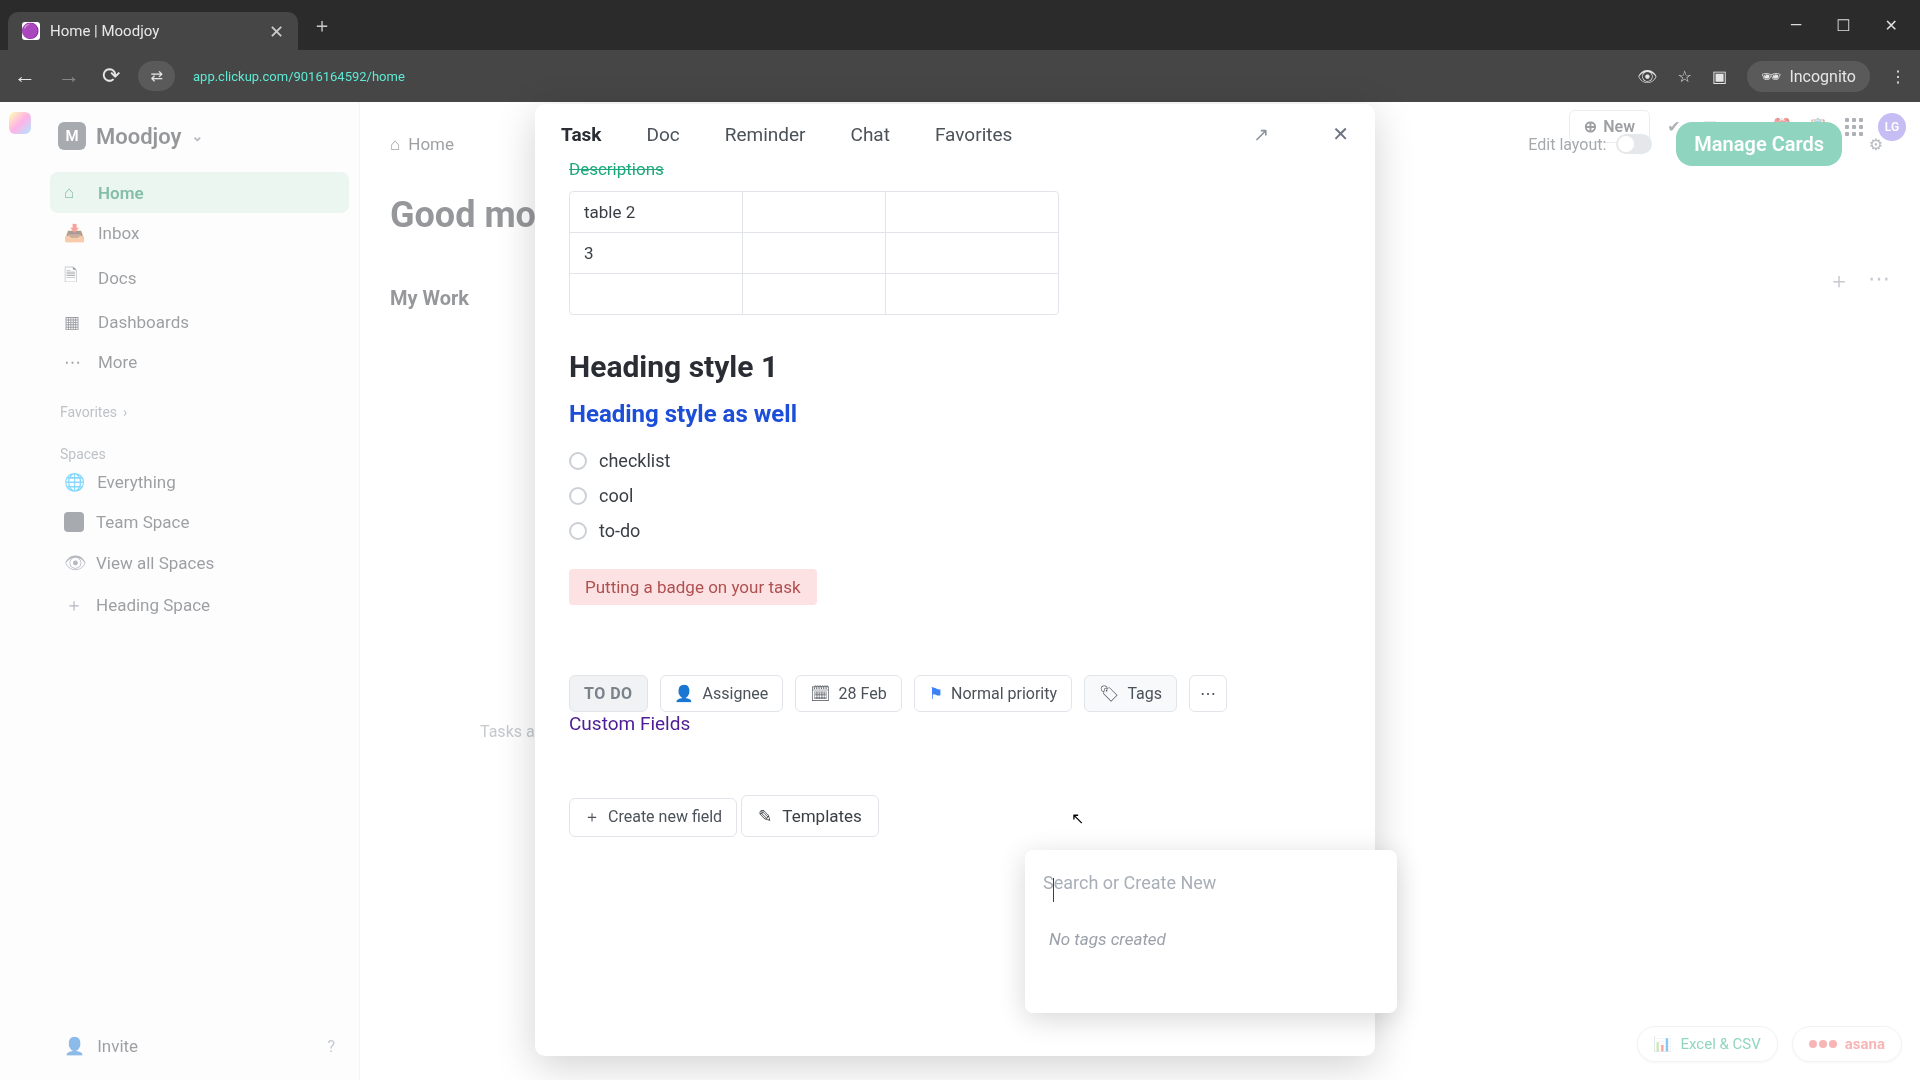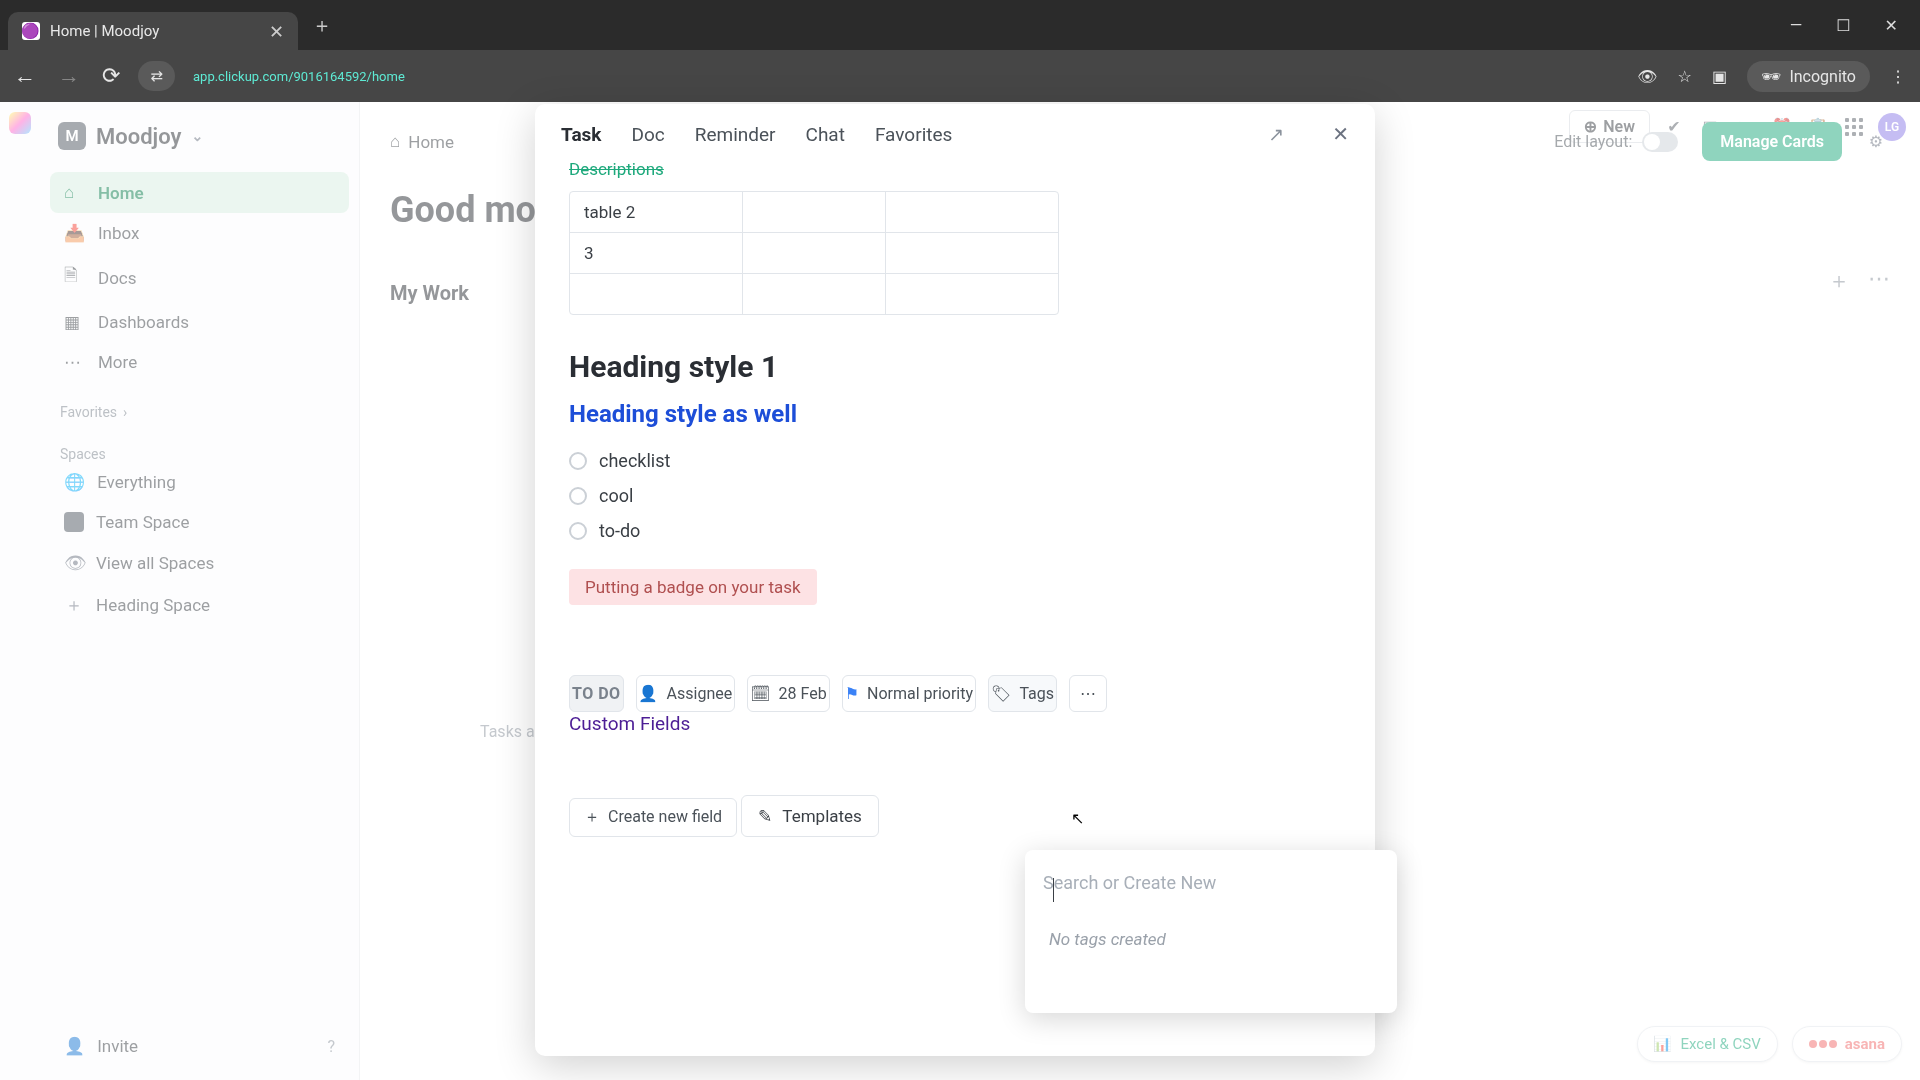--- a/index.html
+++ b/index.html
@@ -49,21 +49,21 @@
 
 .sidebar-bottom { margin-top:auto; display:flex; align-items:center; justify-content:space-between; padding:10px 14px; }
 .invite { display:flex; align-items:center; gap:12px; font-size:17px; color:#3a3f45; cursor:pointer; }
 
 .main { flex:1; padding:20px 30px; position:relative; }
 .breadcrumb { display:flex; align-items:center; gap:8px; font-size:17px; color:#3a3f45; }
 .main-header { display:flex; align-items:center; margin-bottom:10px; }
 .edit-layout { margin-left:auto; display:flex; align-items:center; gap:10px; font-size:16px; color:#4b5259; }
 .toggle { width:36px; height:20px; background:#cbd0d6; border-radius:10px; position:relative; }
 .toggle::after { content:''; position:absolute; left:2px; top:2px; width:16px; height:16px; background:#fff; border-radius:50%; }
-.manage-cards { background:#1ea97c; color:#fff; padding:10px 18px; border-radius:8px; font-weight:600; font-size:16px; cursor:pointer; margin-left:14px; }
+.manage-cards { background:#1ea97c; color:#fff; padding:10px 18px; border-radius:16px; font-weight:600; font-size:20px; cursor:pointer; margin-left:14px; }
 .gear { width:28px; height:28px; border-radius:6px; display:flex; align-items:center; justify-content:center; color:#6b7280; margin-left:10px; cursor:pointer; }
 
 .greeting { font-size:36px; font-weight:700; color:#2a2e34; margin-top:28px; }
 .my-work { font-size:20px; font-weight:700; color:#2a2e34; margin-top:50px; }
 .empty-hint { text-align:center; color:#6b7280; font-size:16px; margin-top:340px; }
 .empty-hint a { color:#3b82f6; text-decoration:none; }
 .big-check { width:68px; height:68px; border-radius:12px; background:#f0f2f4; display:flex; align-items:center; justify-content:center; margin:0 auto 20px; box-shadow:0 1px 2px rgba(0,0,0,.06); }
 .big-check svg { width:34px; height:34px; color:#bfc5cc; }
 .add-task-btn { background:#1ea97c; color:#fff; padding:10px 18px; border-radius:8px; font-size:16px; font-weight:600; margin:20px auto 0; display:flex; align-items:center; gap:8px; width:fit-content; cursor:pointer; }
 .card-top-right { position:absolute; right:30px; top:164px; display:flex; gap:18px; color:#8a929c; font-size:22px; }
@@ -72,21 +72,21 @@
 .ext-chip { background:#fff; border:1px solid #e1e5ea; border-radius:22px; padding:8px 16px; display:flex; align-items:center; gap:8px; font-size:15px; color:#1ea97c; box-shadow:0 1px 3px rgba(0,0,0,.08); cursor:pointer; }
 .ext-chip.asana { color:#f06a6a; font-weight:700; }
 .asana-dots { display:flex; gap:2px; }
 .asana-dots i { width:8px; height:8px; border-radius:50%; background:#f06a6a; }
 
 
 .dim { position:absolute; inset:0; background:rgba(255,255,255,.5); }
 
 
 .modal { position:absolute; left:535px; top:104px; width:840px; height:952px; background:#fff; border-radius:10px; box-shadow:0 10px 40px rgba(0,0,0,.18); display:flex; flex-direction:column; }
-.modal-tabs { display:flex; align-items:center; padding:18px 26px 12px; gap:30px; font-size:19px; color:#4b5259; border-bottom:1px solid transparent; }
+.modal-tabs { display:flex; align-items:center; padding:18px 26px 12px; gap:45px; font-size:19px; color:#4b5259; border-bottom:1px solid transparent; }
 .modal-tab { cursor:pointer; }
 .modal-tab.active { color:#2a2e34; font-weight:700; }
 .modal-tabs .spacer { flex:1; }
 .modal-close { color:#6b7280; font-size:20px; cursor:pointer; }
 
 .modal-body { padding:0 34px 20px; flex:1; overflow:hidden; }
 .desc-label { color:#1ea97c; font-size:17px; text-decoration:line-through; margin-bottom:12px; }
 .mini-table { border:1px solid #e1e5ea; border-radius:4px; width:490px; margin-bottom:34px; }
 .mini-row { display:flex; }
 .mini-row:not(:last-child) { border-bottom:1px solid #e1e5ea; }
@@ -94,21 +94,21 @@
 .mini-cell:first-child { border-right:1px solid #e1e5ea; }
 .mini-cell.c2 { flex:.8; border-right:1px solid #e1e5ea; }
 
 .h1-style { font-size:30px; font-weight:700; color:#2a2e34; margin-bottom:16px; }
 .h2-style { font-size:24px; font-weight:700; color:#1d4ed8; margin-bottom:22px; }
 .check-item { display:flex; align-items:center; gap:12px; font-size:18px; color:#3a3f45; margin-bottom:14px; }
 .check-item .box { width:18px; height:18px; border:2px solid #cbd0d6; border-radius:50%; }
 .badge-pill { background:#fde2e4; color:#b05050; padding:8px 16px; border-radius:4px; font-size:17px; display:inline-block; margin-top:14px; }
 
 .task-chips { display:flex; align-items:center; gap:12px; margin-top:70px; flex-wrap:wrap; }
-.chip { border:1px solid #e1e5ea; border-radius:6px; padding:8px 2px; font-size:16px; color:#4b5259; display:flex; align-items:center; gap:8px; cursor:pointer; background:#fff; }
+.chip { border:1px solid #e1e5ea; border-radius:6px; padding:8px 14px; font-size:16px; color:#4b5259; display:flex; align-items:center; gap:8px; cursor:pointer; background:#fff; }
 .chip.todo { background:#f0f2f4; color:#7a828c; font-weight:700; letter-spacing:.5px; }
 .chip .flag { color:#3b82f6; }
 .chip.tags { background:#f7f9fb; }
 .more-chip { width:38px; justify-content:center; }
 
 .custom-fields-label { font-size:19px; color:#4c1d95; }
 .create-field { border:1px solid #e1e5ea; border-radius:6px; padding:8px 14px; font-size:16px; color:#4b5259; display:inline-flex; gap:8px; margin-top:12px; cursor:pointer; }
 
 .templates-btn { border:1px solid #e1e5ea; border-radius:6px; padding:10px 16px; display:inline-flex; gap:10px; font-size:17px; color:#3a3f45; cursor:pointer; margin-top:60px; }
 

